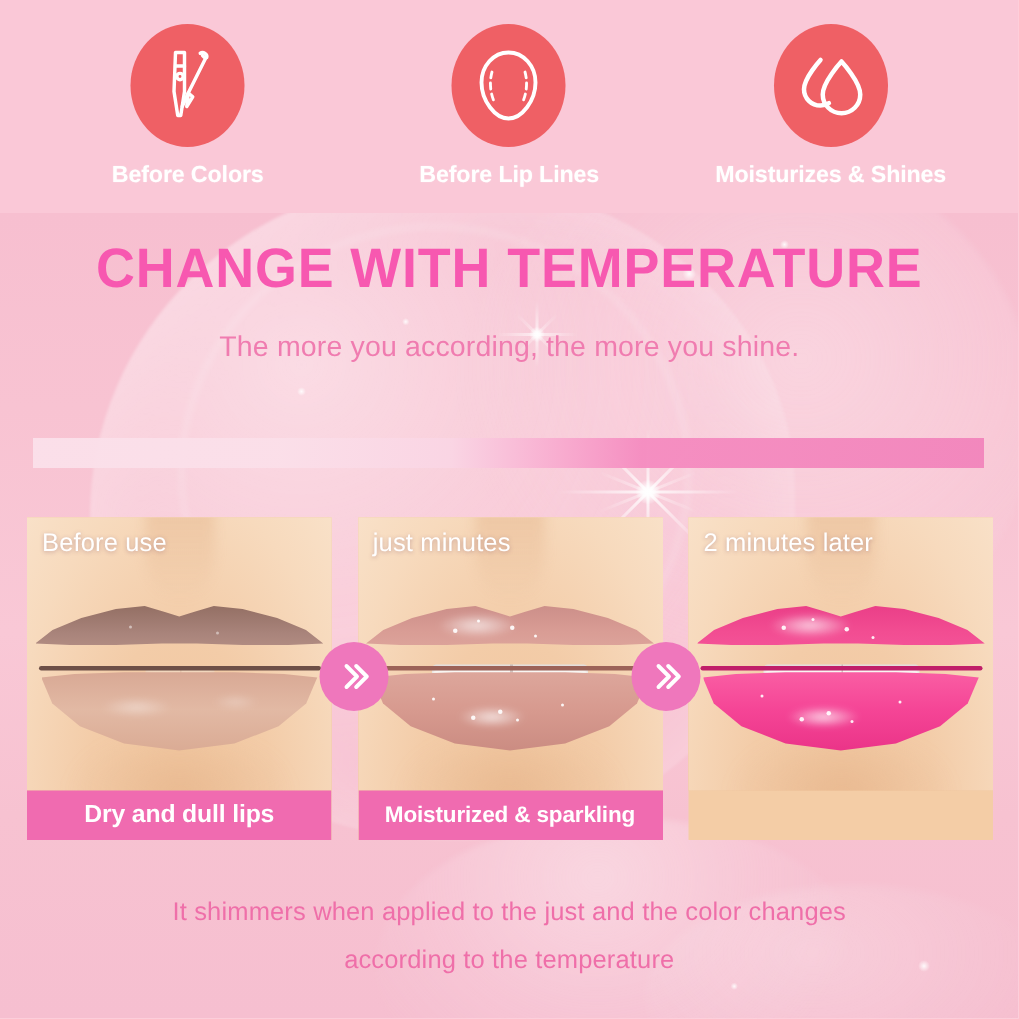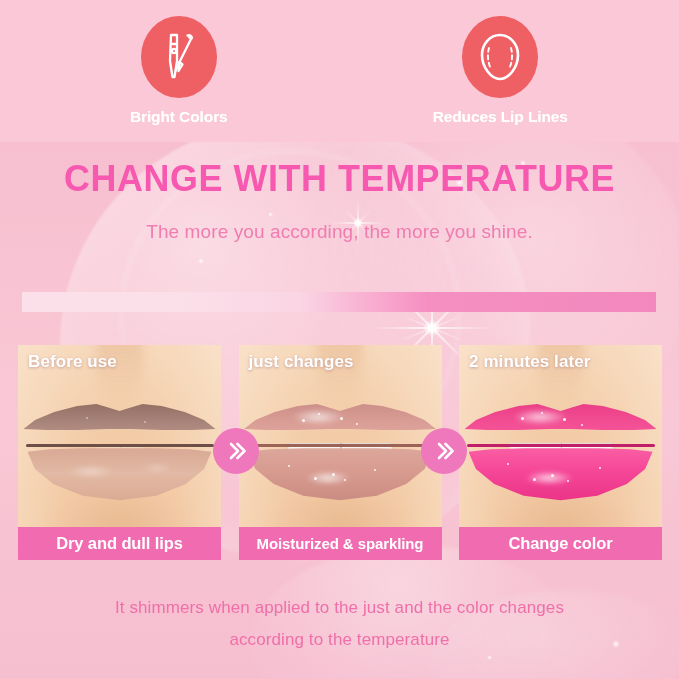--- a/index.html
+++ b/index.html
@@ -325,21 +325,21 @@
   .p3 .lip-upper { background: linear-gradient(180deg, #e83b85 0%, #f24d92 45%, #f75ba0 100%); }
   .p3 .lip-lower { background: linear-gradient(180deg, #fa5fa4 0%, #f54596 45%, #e93186 100%); }
   .p3 .mouth-line { background: #c01e69; }
 
   .panel-tag {
     position: absolute;
     left: 10px;
     top: 7px;
     color: #fff;
     font-size: 17px;
-    font-weight: 700;
+    font-weight: 400;
     letter-spacing: 0.1px;
     text-shadow: 0 1px 3px rgba(140,90,110,0.45);
     z-index: 3;
   }
   .panel-caption {
     position: absolute;
     left: 0; bottom: 0;
     width: 100%;
     height: 33px;
     background: #f06bb0;
@@ -428,36 +428,47 @@
           <svg width="44" height="52" viewBox="0 0 44 52" fill="none" stroke="#ffffff" stroke-width="2.3" stroke-linecap="round" stroke-linejoin="round">
             <path d="M14 4 L20 4 L20 30 L17.5 46 L15.5 46 L13 30 Z"></path>
             <path d="M14 13 L20 13"></path>
             <circle cx="17" cy="20" r="2.1"></circle>
             <path d="M32 6 L34 8 L22 32 L18.5 40"></path>
             <path d="M30.5 4.5 C32.5 3.2 35.5 5.2 34.8 7.4"></path>
             <path d="M22.5 31 L25.5 33.5 L21.5 40 Z"></path>
           </svg>
         </span>
       </div>
-      <div class="feature-label">Bright Colors</div>
+      <div class="feature-label">Before Colors</div>
     </div>
 
     <div class="feature">
       <div class="feature-badge">
         <span>
           <svg width="46" height="52" viewBox="0 0 46 52" fill="none" stroke="#ffffff" stroke-width="2.6" stroke-linecap="round" stroke-linejoin="round">
             <path d="M23 4 C33 4 41 13 41 24 C41 36 32 48 23 48 C14 48 5 36 5 24 C5 13 13 4 23 4 Z"></path>
             <path d="M12 17 C10 24 11 32 14 38" stroke-width="1.9" stroke-dasharray="4 3.4"></path>
             <path d="M34 17 C36 24 35 32 32 38" stroke-width="1.9" stroke-dasharray="4 3.4"></path>
           </svg>
         </span>
       </div>
-      <div class="feature-label">Reduces Lip Lines</div>
+      <div class="feature-label">Before Lip Lines</div>
     </div>
 
+    <div class="feature">
+      <div class="feature-badge">
+        <span>
+          <svg width="48" height="48" viewBox="0 0 48 48" fill="none" stroke="#ffffff" stroke-width="3" stroke-linecap="round" stroke-linejoin="round">
+            <path d="M17 7 C17 7 6 19 6 26.5 C6 32.5 10.9 37.4 17 37.4 C19.1 37.4 21 36.8 22.6 35.8"></path>
+            <path d="M31 8 C31 8 18.5 21.5 18.5 30 C18.5 36.9 24.1 42.5 31 42.5 C37.9 42.5 43.5 36.9 43.5 30 C43.5 21.5 31 8 31 8 Z"></path>
+          </svg>
+        </span>
+      </div>
+      <div class="feature-label">Moisturizes &amp; Shines</div>
+    </div>
 
   </div>
 
   <div class="headline-wrap">
     <div class="headline">CHANGE WITH TEMPERATURE</div>
     <div class="subhead">The more you according, the more you shine.</div>
   </div>
 
   <div class="divider-bar"></div>
 
@@ -499,21 +510,21 @@
           <div class="shimmer" style="left:74px;top:14px;width:2px;height:2px;"></div>
           <div class="shimmer" style="left:96px;top:18px;width:3px;height:3px;"></div>
           <div class="shimmer" style="left:112px;top:24px;width:2px;height:2px;"></div>
           <div class="shimmer" style="left:70px;top:78px;width:3px;height:3px;"></div>
           <div class="shimmer" style="left:88px;top:74px;width:3px;height:3px;"></div>
           <div class="shimmer" style="left:100px;top:80px;width:2px;height:2px;"></div>
           <div class="shimmer" style="left:130px;top:70px;width:2px;height:2px;"></div>
           <div class="shimmer" style="left:44px;top:66px;width:2px;height:2px;"></div>
         </div>
       </div>
-      <div class="panel-tag">just changes</div>
+      <div class="panel-tag">just minutes</div>
       <div class="panel-caption wide">Moisturized &amp; sparkling</div>
     </div>
 
     <div class="panel p3">
       <div class="panel-photo">
         <div class="skin"></div>
         <div class="philtrum"></div>
         <div class="chin-shade"></div>
         <div class="mouth">
           <div class="lip-upper"></div>
@@ -527,21 +538,20 @@
           <div class="shimmer" style="left:98px;top:19px;width:3px;height:3px;"></div>
           <div class="shimmer" style="left:116px;top:25px;width:2px;height:2px;"></div>
           <div class="shimmer" style="left:68px;top:79px;width:3px;height:3px;"></div>
           <div class="shimmer" style="left:86px;top:75px;width:3px;height:3px;"></div>
           <div class="shimmer" style="left:102px;top:81px;width:2px;height:2px;"></div>
           <div class="shimmer" style="left:134px;top:68px;width:2px;height:2px;"></div>
           <div class="shimmer" style="left:42px;top:64px;width:2px;height:2px;"></div>
         </div>
       </div>
       <div class="panel-tag">2 minutes later</div>
-      <div class="panel-caption">Change color</div>
     </div>
 
   </div>
 
   <div class="arrow-badge arrow-1">
     <span>
       <svg width="20" height="22" viewBox="0 0 20 22" fill="none" stroke="#ffffff" stroke-width="2.6" stroke-linecap="round" stroke-linejoin="round">
         <path d="M5 4 L12 11 L5 18"></path>
         <path d="M11.5 4 L18.5 11 L11.5 18"></path>
       </svg>

